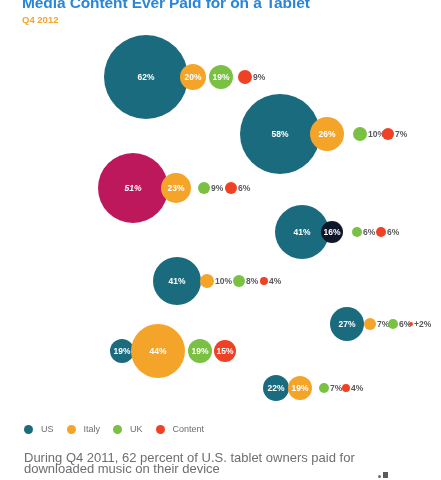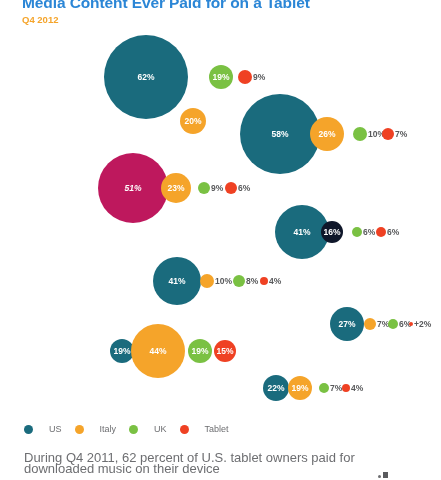--- a/index.html
+++ b/index.html
@@ -83,21 +83,21 @@
     position: absolute;
     left: 24px;
     top: 424px;
     display: flex;
     align-items: center;
     gap: 13px;
   }
   .legend-item {
     display: flex;
     align-items: center;
-    gap: 16px;
+    gap: 8px;
   }
   .legend-dot {
     width: 9px;
     height: 9px;
     border-radius: 50%;
     flex: none;
   }
   .legend-text {
     font-size: 9px;
     color: #6d6e71;
@@ -142,21 +142,21 @@
 <div id="header">
   <div id="chart-title">Media Content Ever Paid for on a Tablet</div>
   <div id="chart-subtitle">Q4 2012</div>
 </div>
 
 <div id="plot">
     <div class="row" style="left: 0px; top: 77px;">
       <div class="bubble" style="left: 134px; top: 0px; width: 84px; height: 84px; background: rgb(26, 107, 125);">
         <span class="bubble-label">62%</span>
       </div>
-      <div class="bubble" style="left: 181px; top: 0px; width: 26px; height: 26px; background: rgb(245, 164, 42); margin-top: 44px;">
+      <div class="bubble" style="left: 181px; top: 0px; width: 26px; height: 26px; background: rgb(245, 164, 42);">
         <span class="bubble-label">20%</span>
       </div>
       <div class="bubble" style="left: 209px; top: 0px; width: 24px; height: 24px; background: rgb(122, 193, 67);">
         <span class="bubble-label">19%</span>
       </div>
       <div class="bubble" style="left: 233px; top: 0px; width: 14px; height: 14px; background: rgb(239, 65, 35);">
         <span class="bubble-label outside out-de">9%</span>
       </div>
     </div>
     <div class="row" style="left: 0px; top: 134px;">
@@ -267,21 +267,21 @@
     <div class="legend-item">
       <span class="legend-dot" style="background: rgb(245, 164, 42);"></span>
       <span class="legend-text">Italy</span>
     </div>
     <div class="legend-item">
       <span class="legend-dot" style="background: rgb(122, 193, 67);"></span>
       <span class="legend-text">UK</span>
     </div>
     <div class="legend-item">
       <span class="legend-dot" style="background: rgb(239, 65, 35);"></span>
-      <span class="legend-text">Tablet</span>
+      <span class="legend-text">Content</span>
     </div>
   </div>
 
 <div id="footnote">During Q4 2011, 62 percent of U.S. tablet owners paid for downloaded music on their device</div>
 
 <div id="brand-mark">
   <span class="bm-dot"></span>
   <span class="bm-sq"></span>
 </div>
 

